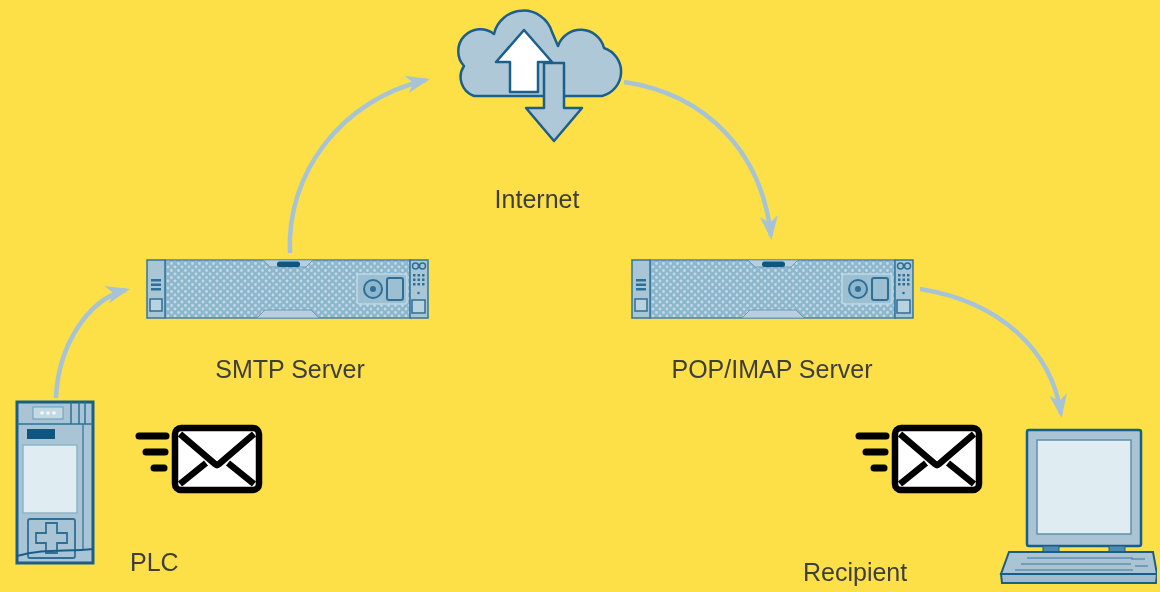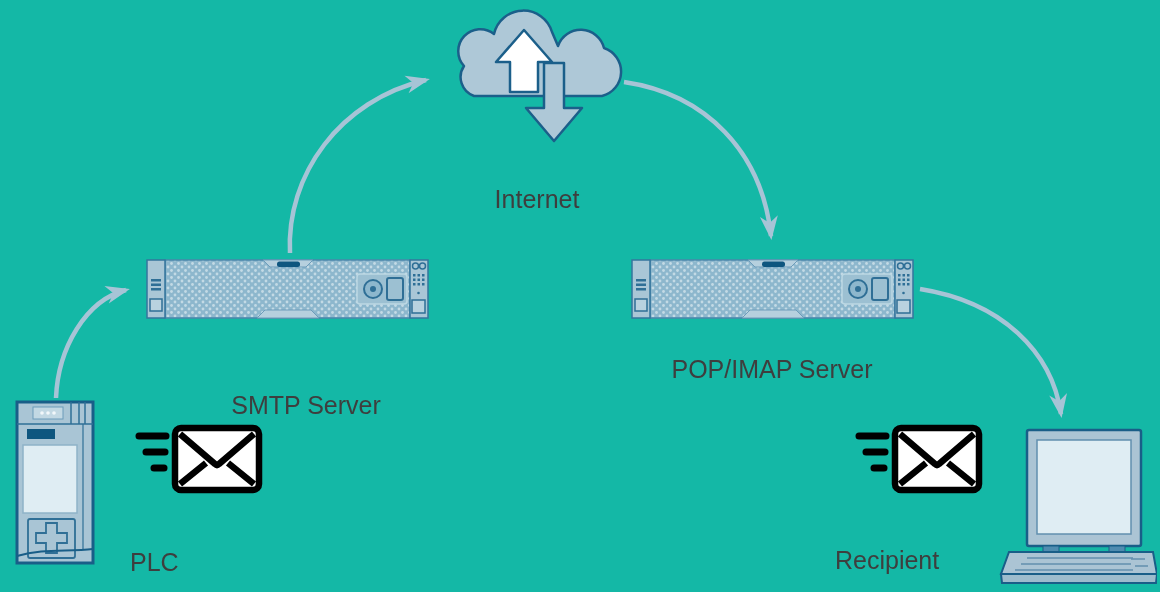--- a/index.html
+++ b/index.html
@@ -1,17 +1,17 @@
 <!DOCTYPE html>
 <html><head>
 <meta charset="utf-8">
 <style>
   html,body{margin:0;padding:0;background:#ffffff;}
   .canvas{
-    position:relative;width:1160px;height:592px;background:#14b8a6;
+    position:relative;width:1160px;height:592px;background:#fde047;
     font-family:"Liberation Sans", sans-serif;overflow:hidden;
   }
   .abs{position:absolute;}
   .node-label{
     position:absolute;color:#3e3e3e;font-size:25px;line-height:1.1;
     font-family:"Liberation Sans", sans-serif;white-space:nowrap;
   }
   .centered{text-align:center;}
   svg{display:block;}
 </style>
@@ -173,18 +173,18 @@
     <g stroke="#628fae" stroke-width="1.5">
       <line x1="42" y1="130" x2="148" y2="130"></line>
       <line x1="36" y1="136" x2="146" y2="136"></line>
       <line x1="30" y1="142" x2="148" y2="142"></line>
       <line x1="146" y1="131" x2="160" y2="131"></line>
       <line x1="150" y1="138" x2="163" y2="138"></line>
     </g>
   </svg>
 
   <div class="node-label centered" style="left:387px;top:186px;width:300px;">Internet</div>
-  <div class="node-label centered" style="left:156px;top:356px;width:300px;margin-top:36px;">SMTP Server</div>
+  <div class="node-label centered" style="left:140px;top:356px;width:300px;">SMTP Server</div>
   <div class="node-label centered" style="left:622px;top:356px;width:300px;">POP/IMAP Server</div>
   <div class="node-label" style="left:130px;top:549px;text-align:right;">PLC</div>
-  <div class="node-label" style="left:803px;top:547px;margin-left:32px;">Recipient</div>
+  <div class="node-label" style="left:803px;top:559px;">Recipient</div>
 
 </div>
 
 </body></html>

